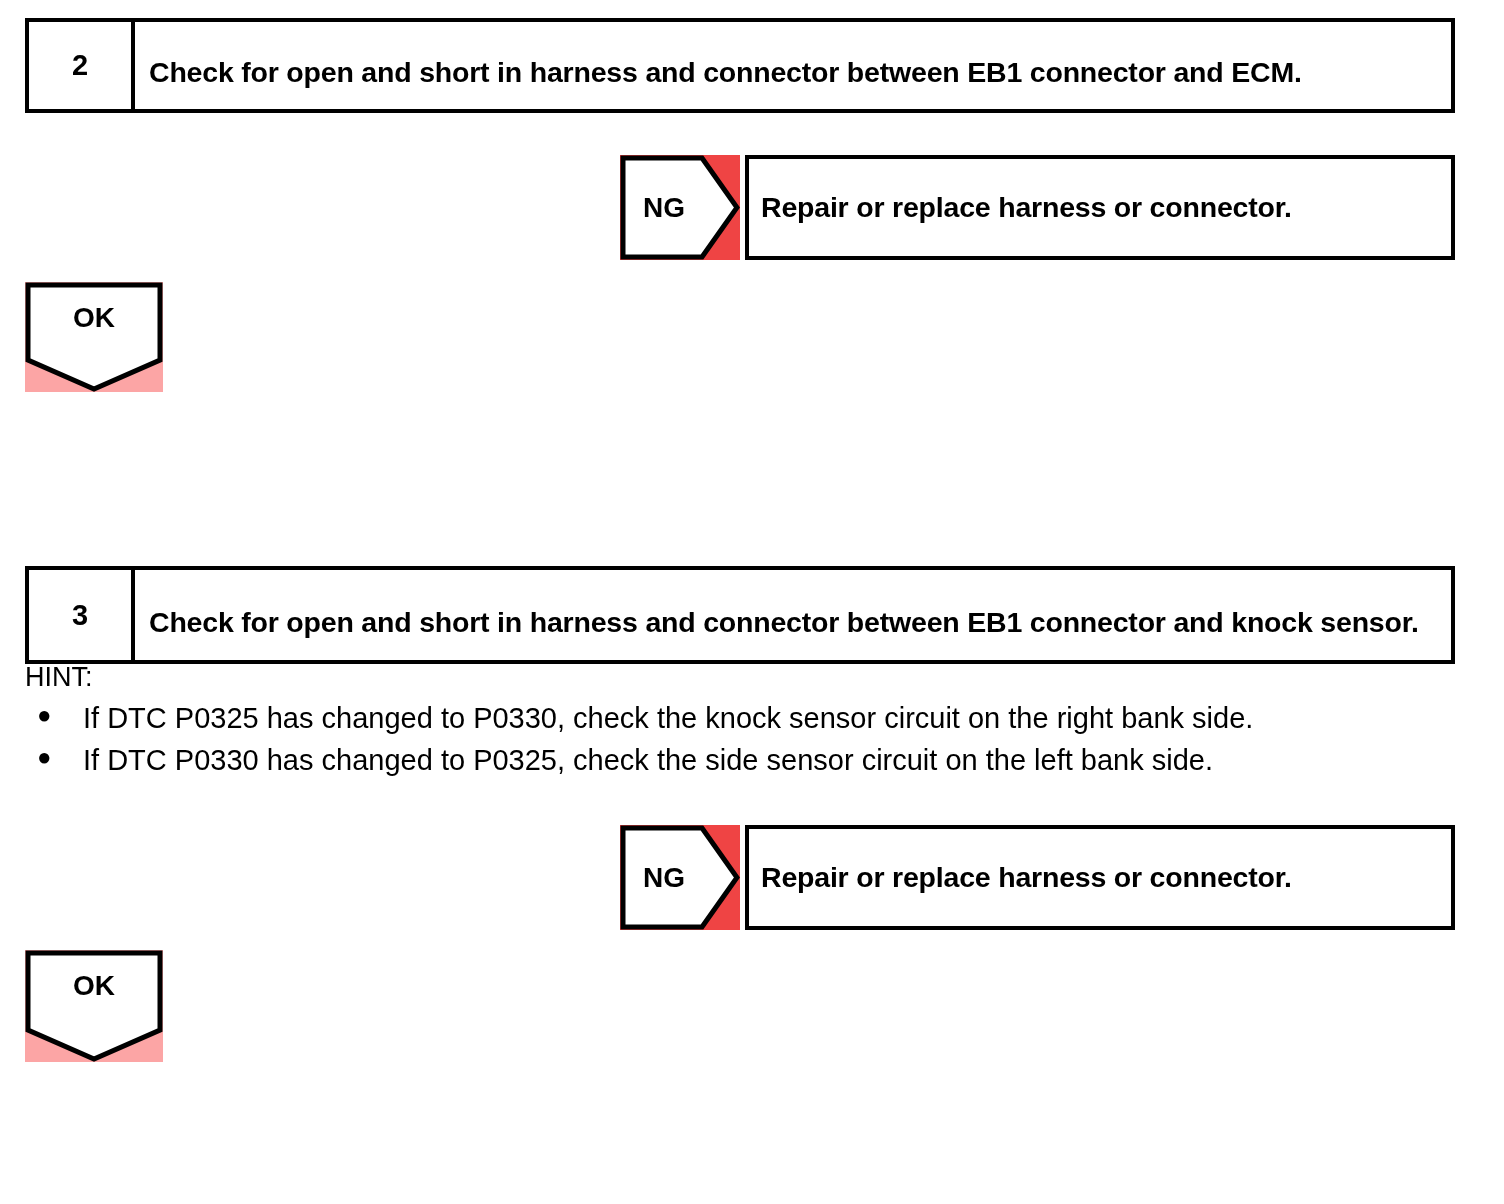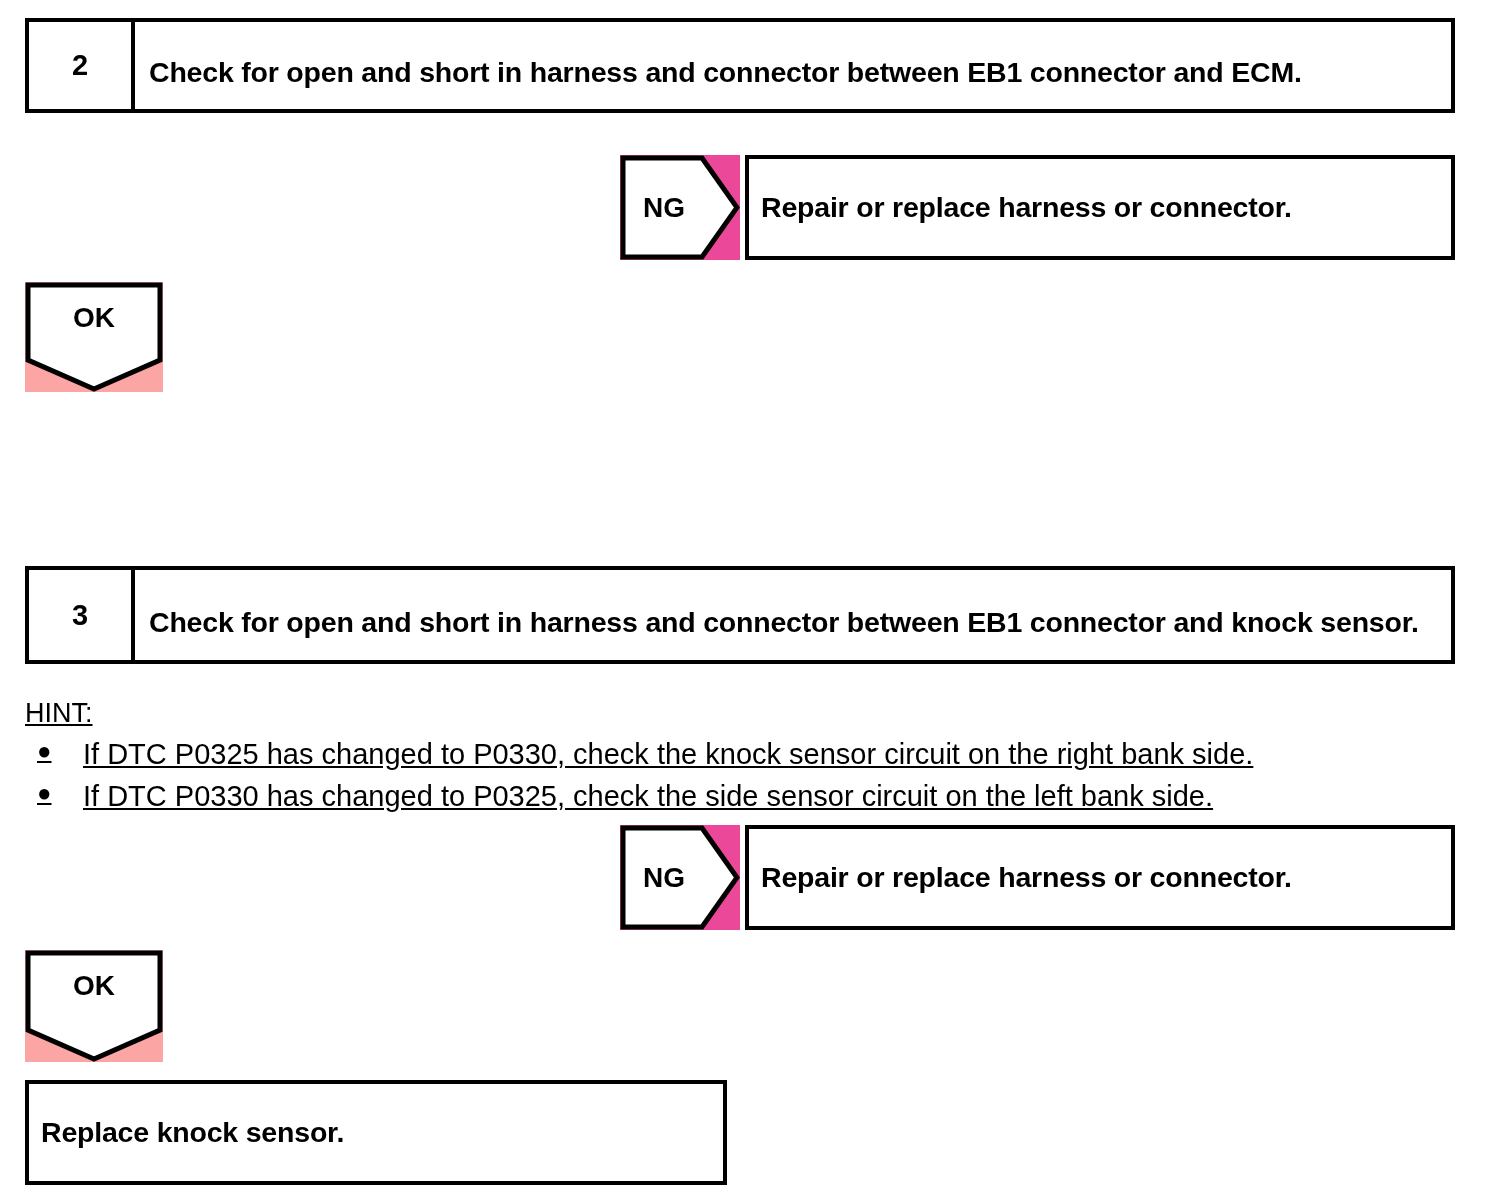--- a/index.html
+++ b/index.html
@@ -64,21 +64,21 @@
     padding-left: 12px;
     font-weight: bold;
     font-size: 28.5px;
     letter-spacing: -0.2px;
   }
 
   
   .ng-tag {
     position: absolute;
     box-sizing: border-box;
-    background: #ec4899;
+    background: #ef4444;
     text-align: right;
   }
   .ng-tag svg { display: block; }
   .ng-tag .tag-label {
     position: absolute;
     left: 0; top: 0;
     width: 88px;
     height: 100%;
     display: flex;
     align-items: center;
@@ -164,21 +164,21 @@
     </svg>
     <div class="tag-label">OK</div>
   </div>
 
 
   <div class="step-box" style="left:25px; top:566px; width:1430px; height:98px;">
     <div class="step-num">3</div>
     <div class="step-title">Check for open and short in harness and connector between EB1 connector and knock sensor.</div>
   </div>
 
-  <div class="hint-block" style="left:25px; top:700px; width:1400px;text-decoration:underline;">
+  <div class="hint-block" style="left:25px; top:664px; width:1400px;">
     <div class="hint-label">HINT:</div>
     <div class="hint-item">
       <span class="hint-bullet">●</span>
       <span class="hint-text">If DTC P0325 has changed to P0330, check the knock sensor circuit on the right bank side.</span>
     </div>
     <div class="hint-item">
       <span class="hint-bullet">●</span>
       <span class="hint-text">If DTC P0330 has changed to P0325, check the side sensor circuit on the left bank side.</span>
     </div>
   </div>
@@ -194,17 +194,14 @@
     <span>Repair or replace harness or connector.</span>
   </div>
 
   <div class="ok-tag" style="left:25px; top:950px; width:138px; height:112px;">
     <svg width="138" height="112" viewBox="0 0 138 112" aria-hidden="true">
       <polygon points="3,3 135,3 135,80 69,109 3,80" fill="#ffffff" stroke="#000000" stroke-width="5" stroke-linejoin="miter"></polygon>
     </svg>
     <div class="tag-label">OK</div>
   </div>
 
-  <div class="action-box" style="left:25px; top:1080px; width:702px; height:105px;">
-    <span>Replace knock sensor.</span>
-  </div>
 
 </div>
 
 </body></html>

